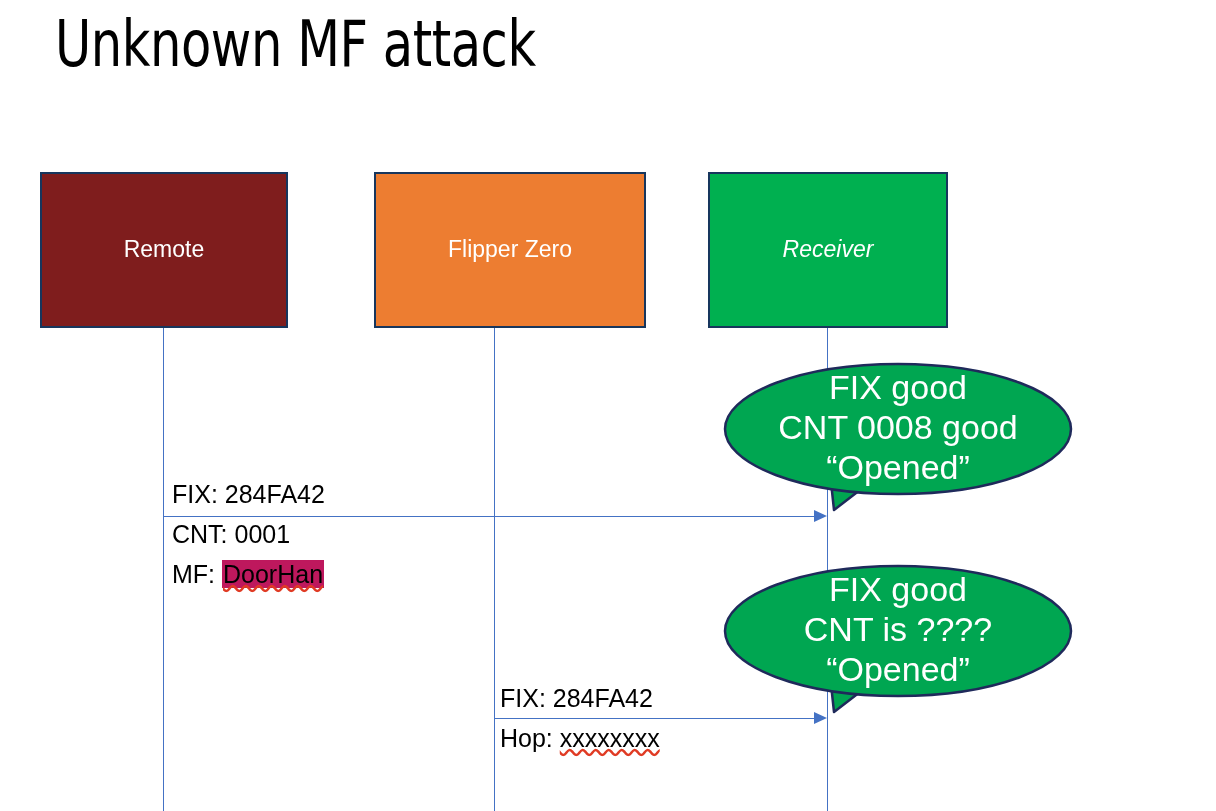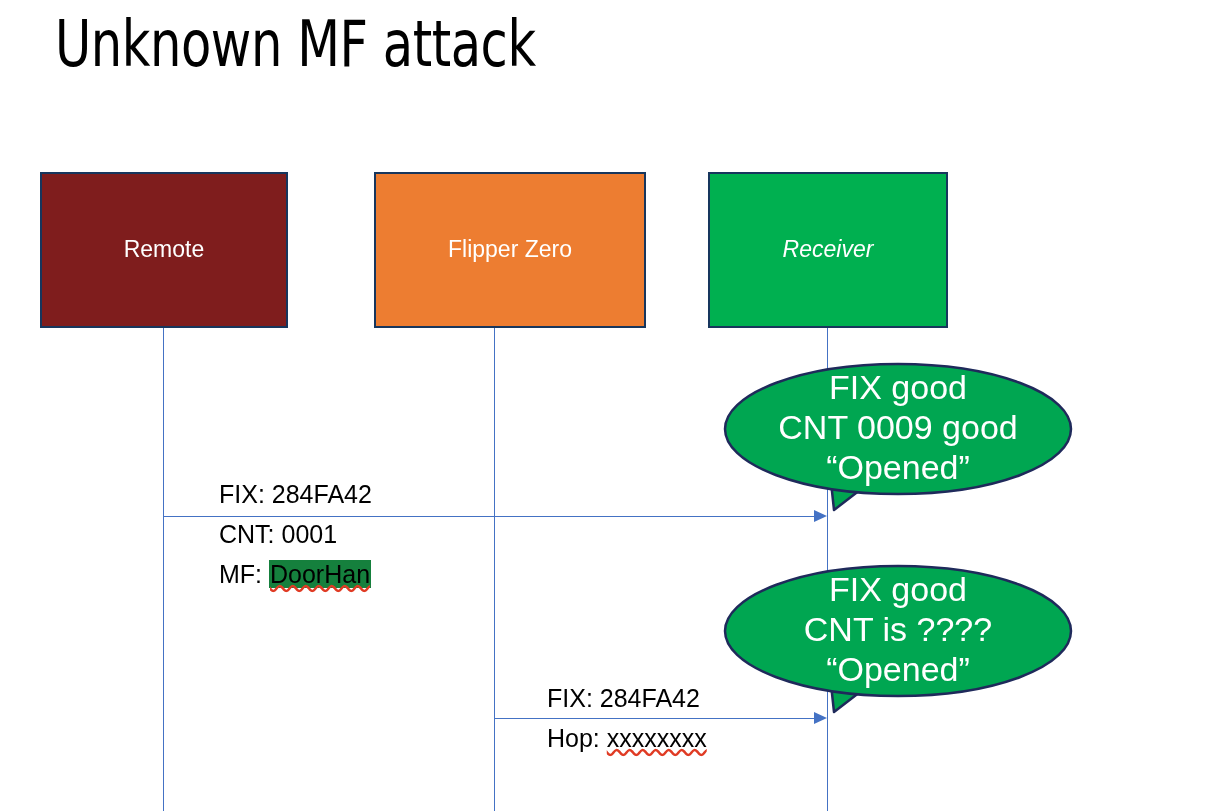--- a/index.html
+++ b/index.html
@@ -75,23 +75,23 @@
   }
 
   
   .msg-text {
     position: absolute;
     font-size: 25px;
     line-height: 40px;
     color: #000000;
     white-space: nowrap;
   }
-  .msg-text .line { display: block; margin-left: 47px; }
+  .msg-text .line { display: block; }
   .hl {
-    background: #15803d;
+    background: #be185d;
     padding: 0 1px;
   }
   .sp {
     text-decoration: underline;
     text-decoration-color: #E03B24;
     text-decoration-style: wavy;
     text-decoration-skip-ink: none;
     text-underline-offset: 1px;
   }
 
@@ -158,21 +158,21 @@
     <span class="line"><span>Hop: </span><span class="sp">xxxxxxxx</span></span>
   </div>
 
   <div class="callout" style="left:724px; top:362px; width:348px; height:155px;">
     <svg width="348" height="155" viewBox="0 0 348 155">
       <path d="M 110 148 L 104 92 L 162 108 Z" fill="#00A651" stroke="#1F2A5B" stroke-width="2.5" stroke-linejoin="round"></path>
       <ellipse cx="174" cy="67" rx="173" ry="65" fill="#00A651" stroke="#1F2A5B" stroke-width="2.5"></ellipse>
     </svg>
     <div class="callout-text" style="top:5px;">
       <span class="line">FIX good</span>
-      <span class="line">CNT 0009 good</span>
+      <span class="line">CNT 0008 good</span>
       <span class="line">“Opened”</span>
     </div>
   </div>
 
   <div class="callout" style="left:724px; top:564px; width:348px; height:155px;">
     <svg width="348" height="155" viewBox="0 0 348 155">
       <path d="M 110 148 L 104 92 L 162 108 Z" fill="#00A651" stroke="#1F2A5B" stroke-width="2.5" stroke-linejoin="round"></path>
       <ellipse cx="174" cy="67" rx="173" ry="65" fill="#00A651" stroke="#1F2A5B" stroke-width="2.5"></ellipse>
     </svg>
     <div class="callout-text" style="top:5px;">

